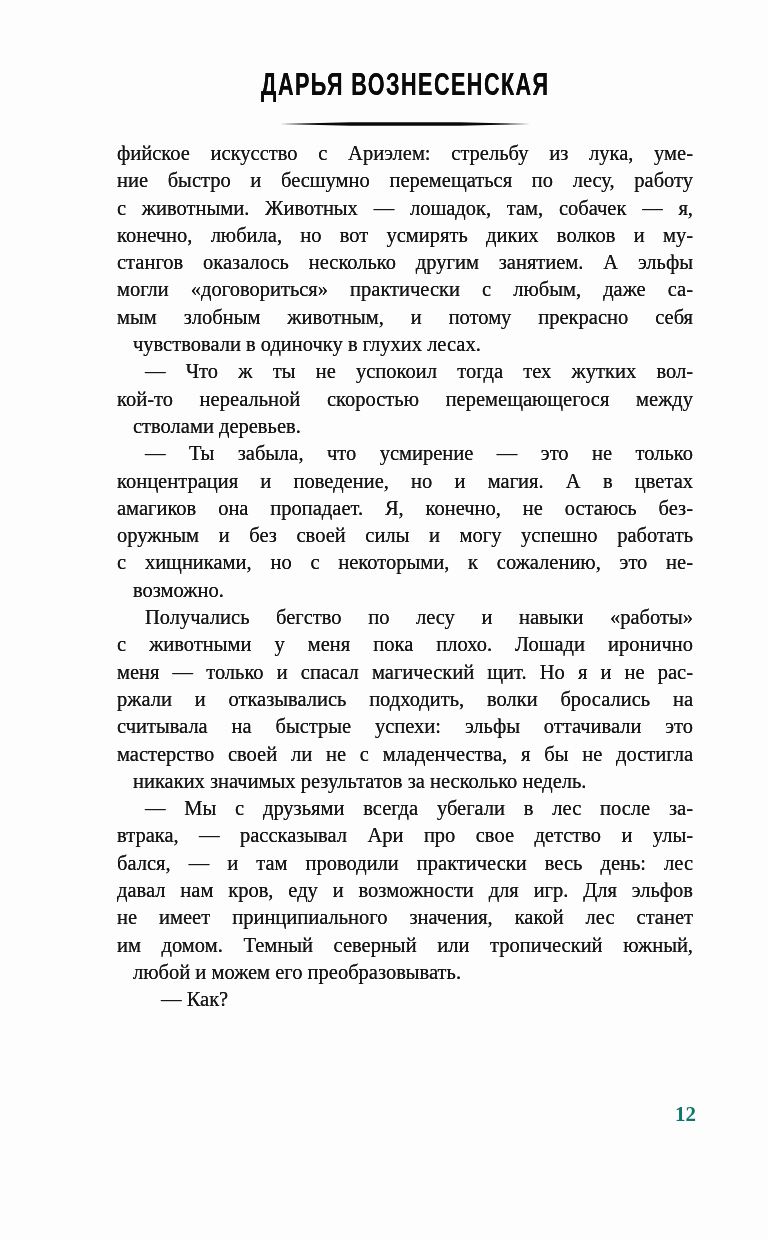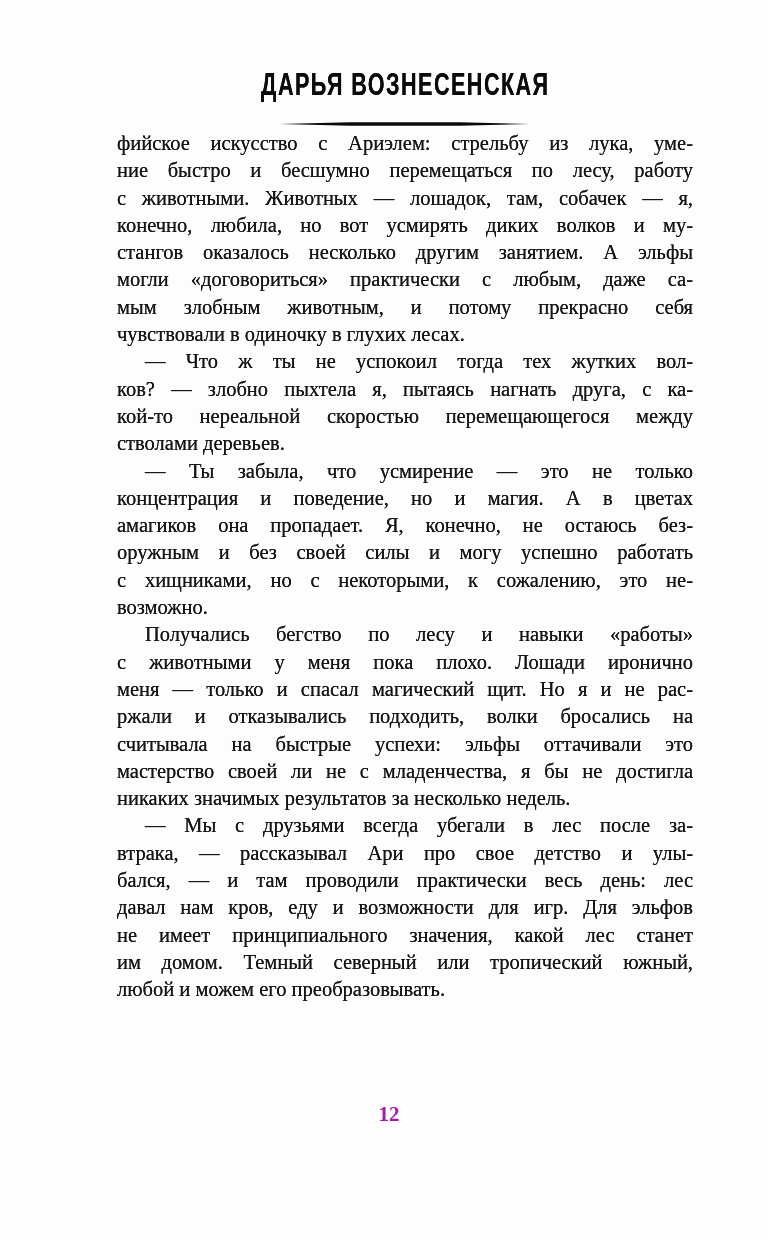--- a/index.html
+++ b/index.html
@@ -38,48 +38,49 @@
     left: 117px;
     top: 120px;
     width: 576px;
     text-align: center;
   }
   .head-rule svg { display: inline-block; vertical-align: top; }
   
   .text-column {
     position: absolute;
     left: 117px;
-    top: 130px;
+    top: 140px;
     width: 576px;
     font-size: 20.5px;
     text-shadow: 0 0 0.4px #161616;
   }
   .para { margin: 0; padding: 0; }
   .line {
     line-height: 27.3px;
     height: 27.3px;
     text-align: justify;
     text-align-last: justify;
     overflow: hidden;
   }
   .line.last {
     text-align: left;
     text-align-last: left;
+    margin-left: 16px;
   }
   .line.indent { text-indent: 28px; }
   
   .folio {
     position: absolute;
-    left: 101px;
+    left: 120px;
     top: 1102px;
     width: 576px;
-    text-align: center;
+    text-align: right;
     font-size: 21px;
     font-weight: bold;
-    color: #a21caf;
+    color: #0f766e;
   }
 </style>
 </head>
 <body>
 
 <div class="page">
 
   <div class="running-head">
     <span class="author">ДАРЬЯ ВОЗНЕСЕНСКАЯ</span>
   </div>
@@ -96,21 +97,20 @@
         <div class="line">ние быстро и бесшумно перемещаться по лесу, работу</div>
         <div class="line">с животными. Животных — лошадок, там, собачек — я,</div>
         <div class="line">конечно, любила, но вот усмирять диких волков и му-</div>
         <div class="line">стангов оказалось несколько другим занятием. А эльфы</div>
         <div class="line">могли «договориться» практически с любым, даже са-</div>
         <div class="line">мым злобным животным, и потому прекрасно себя</div>
         <div class="line last">чувствовали в одиночку в глухих лесах.</div>
       </div>
       <div class="para">
         <div class="line indent">— Что ж ты не успокоил тогда тех жутких вол-</div>
-        <div class="line">ков? — злобно пыхтела я, пытаясь нагнать друга, с ка-</div>
         <div class="line">кой-то нереальной скоростью перемещающегося между</div>
         <div class="line last">стволами деревьев.</div>
       </div>
       <div class="para">
         <div class="line indent">— Ты забыла, что усмирение — это не только</div>
         <div class="line">концентрация и поведение, но и магия. А в цветах</div>
         <div class="line">амагиков она пропадает. Я, конечно, не остаюсь без-</div>
         <div class="line">оружным и без своей силы и могу успешно работать</div>
         <div class="line">с хищниками, но с некоторыми, к сожалению, это не-</div>
         <div class="line last">возможно.</div>
@@ -126,17 +126,20 @@
       </div>
       <div class="para">
         <div class="line indent">— Мы с друзьями всегда убегали в лес после за-</div>
         <div class="line">втрака, — рассказывал Ари про свое детство и улы-</div>
         <div class="line">бался, — и там проводили практически весь день: лес</div>
         <div class="line">давал нам кров, еду и возможности для игр. Для эльфов</div>
         <div class="line">не имеет принципиального значения, какой лес станет</div>
         <div class="line">им домом. Темный северный или тропический южный,</div>
         <div class="line last">любой и можем его преобразовывать.</div>
       </div>
+      <div class="para">
+        <div class="line last indent">— Как?</div>
+      </div>
     </main>
 
   <div class="folio">12</div>
 
 </div>
 
 </body></html>

